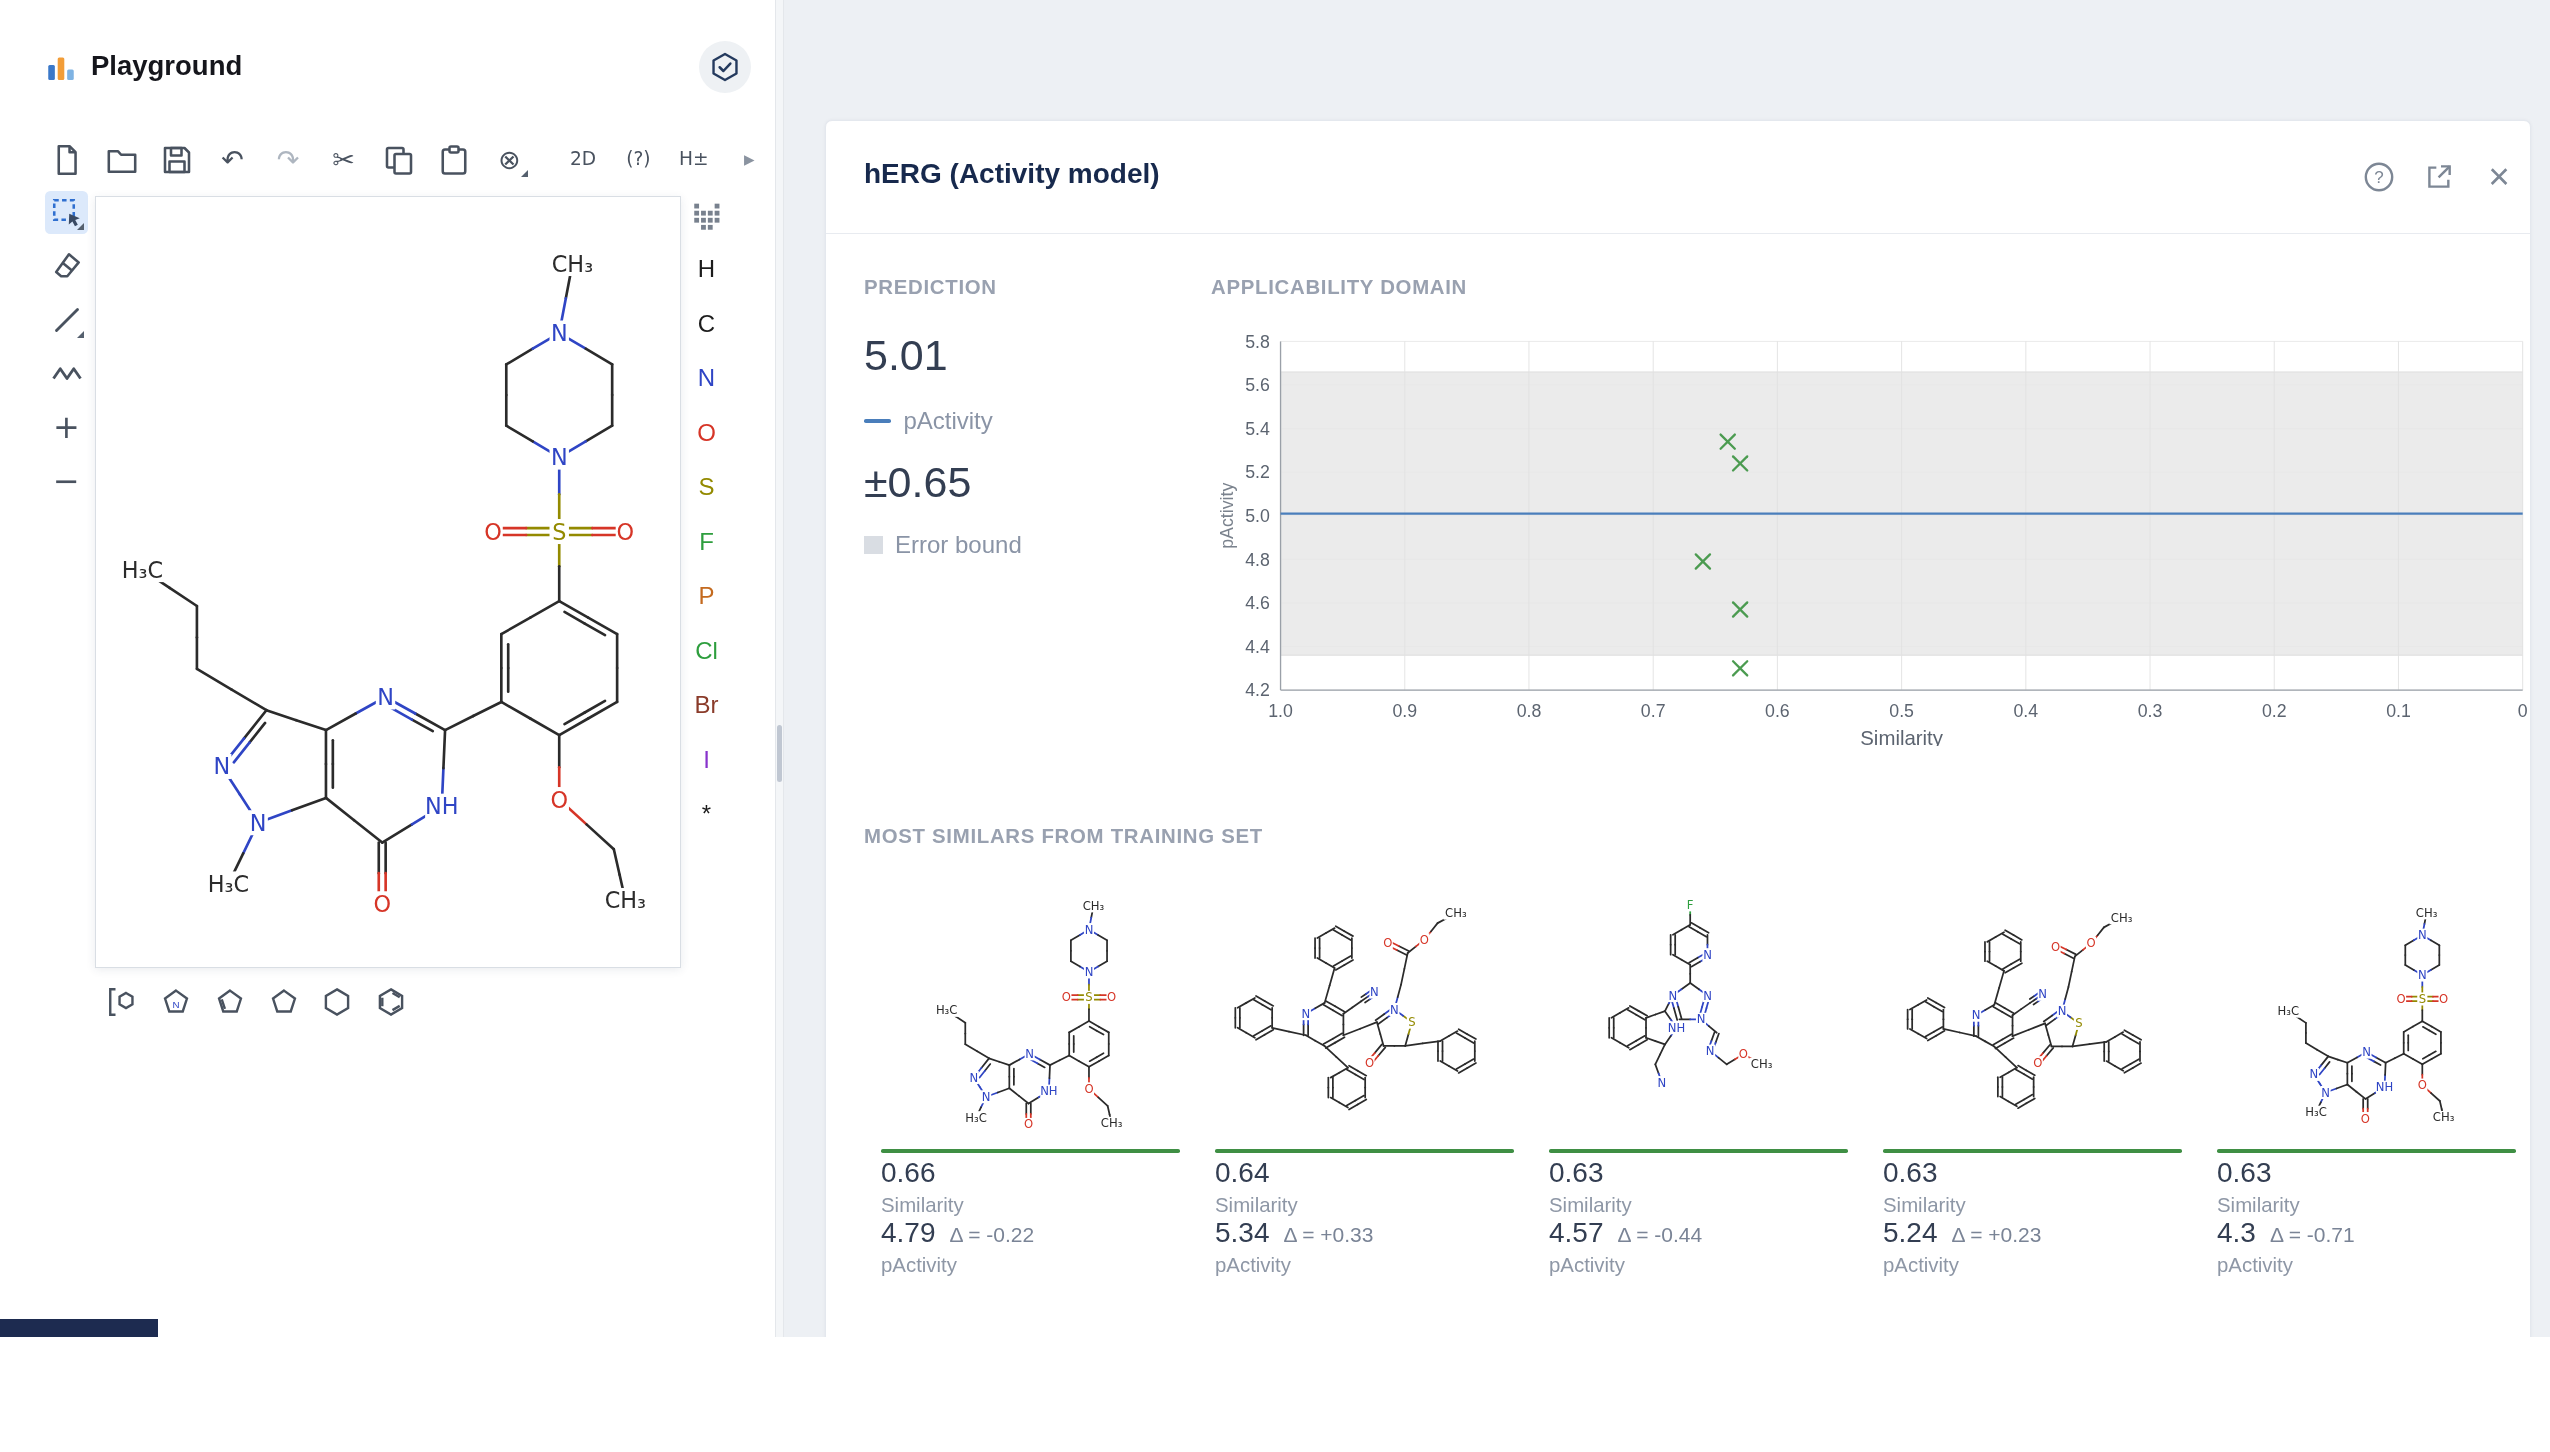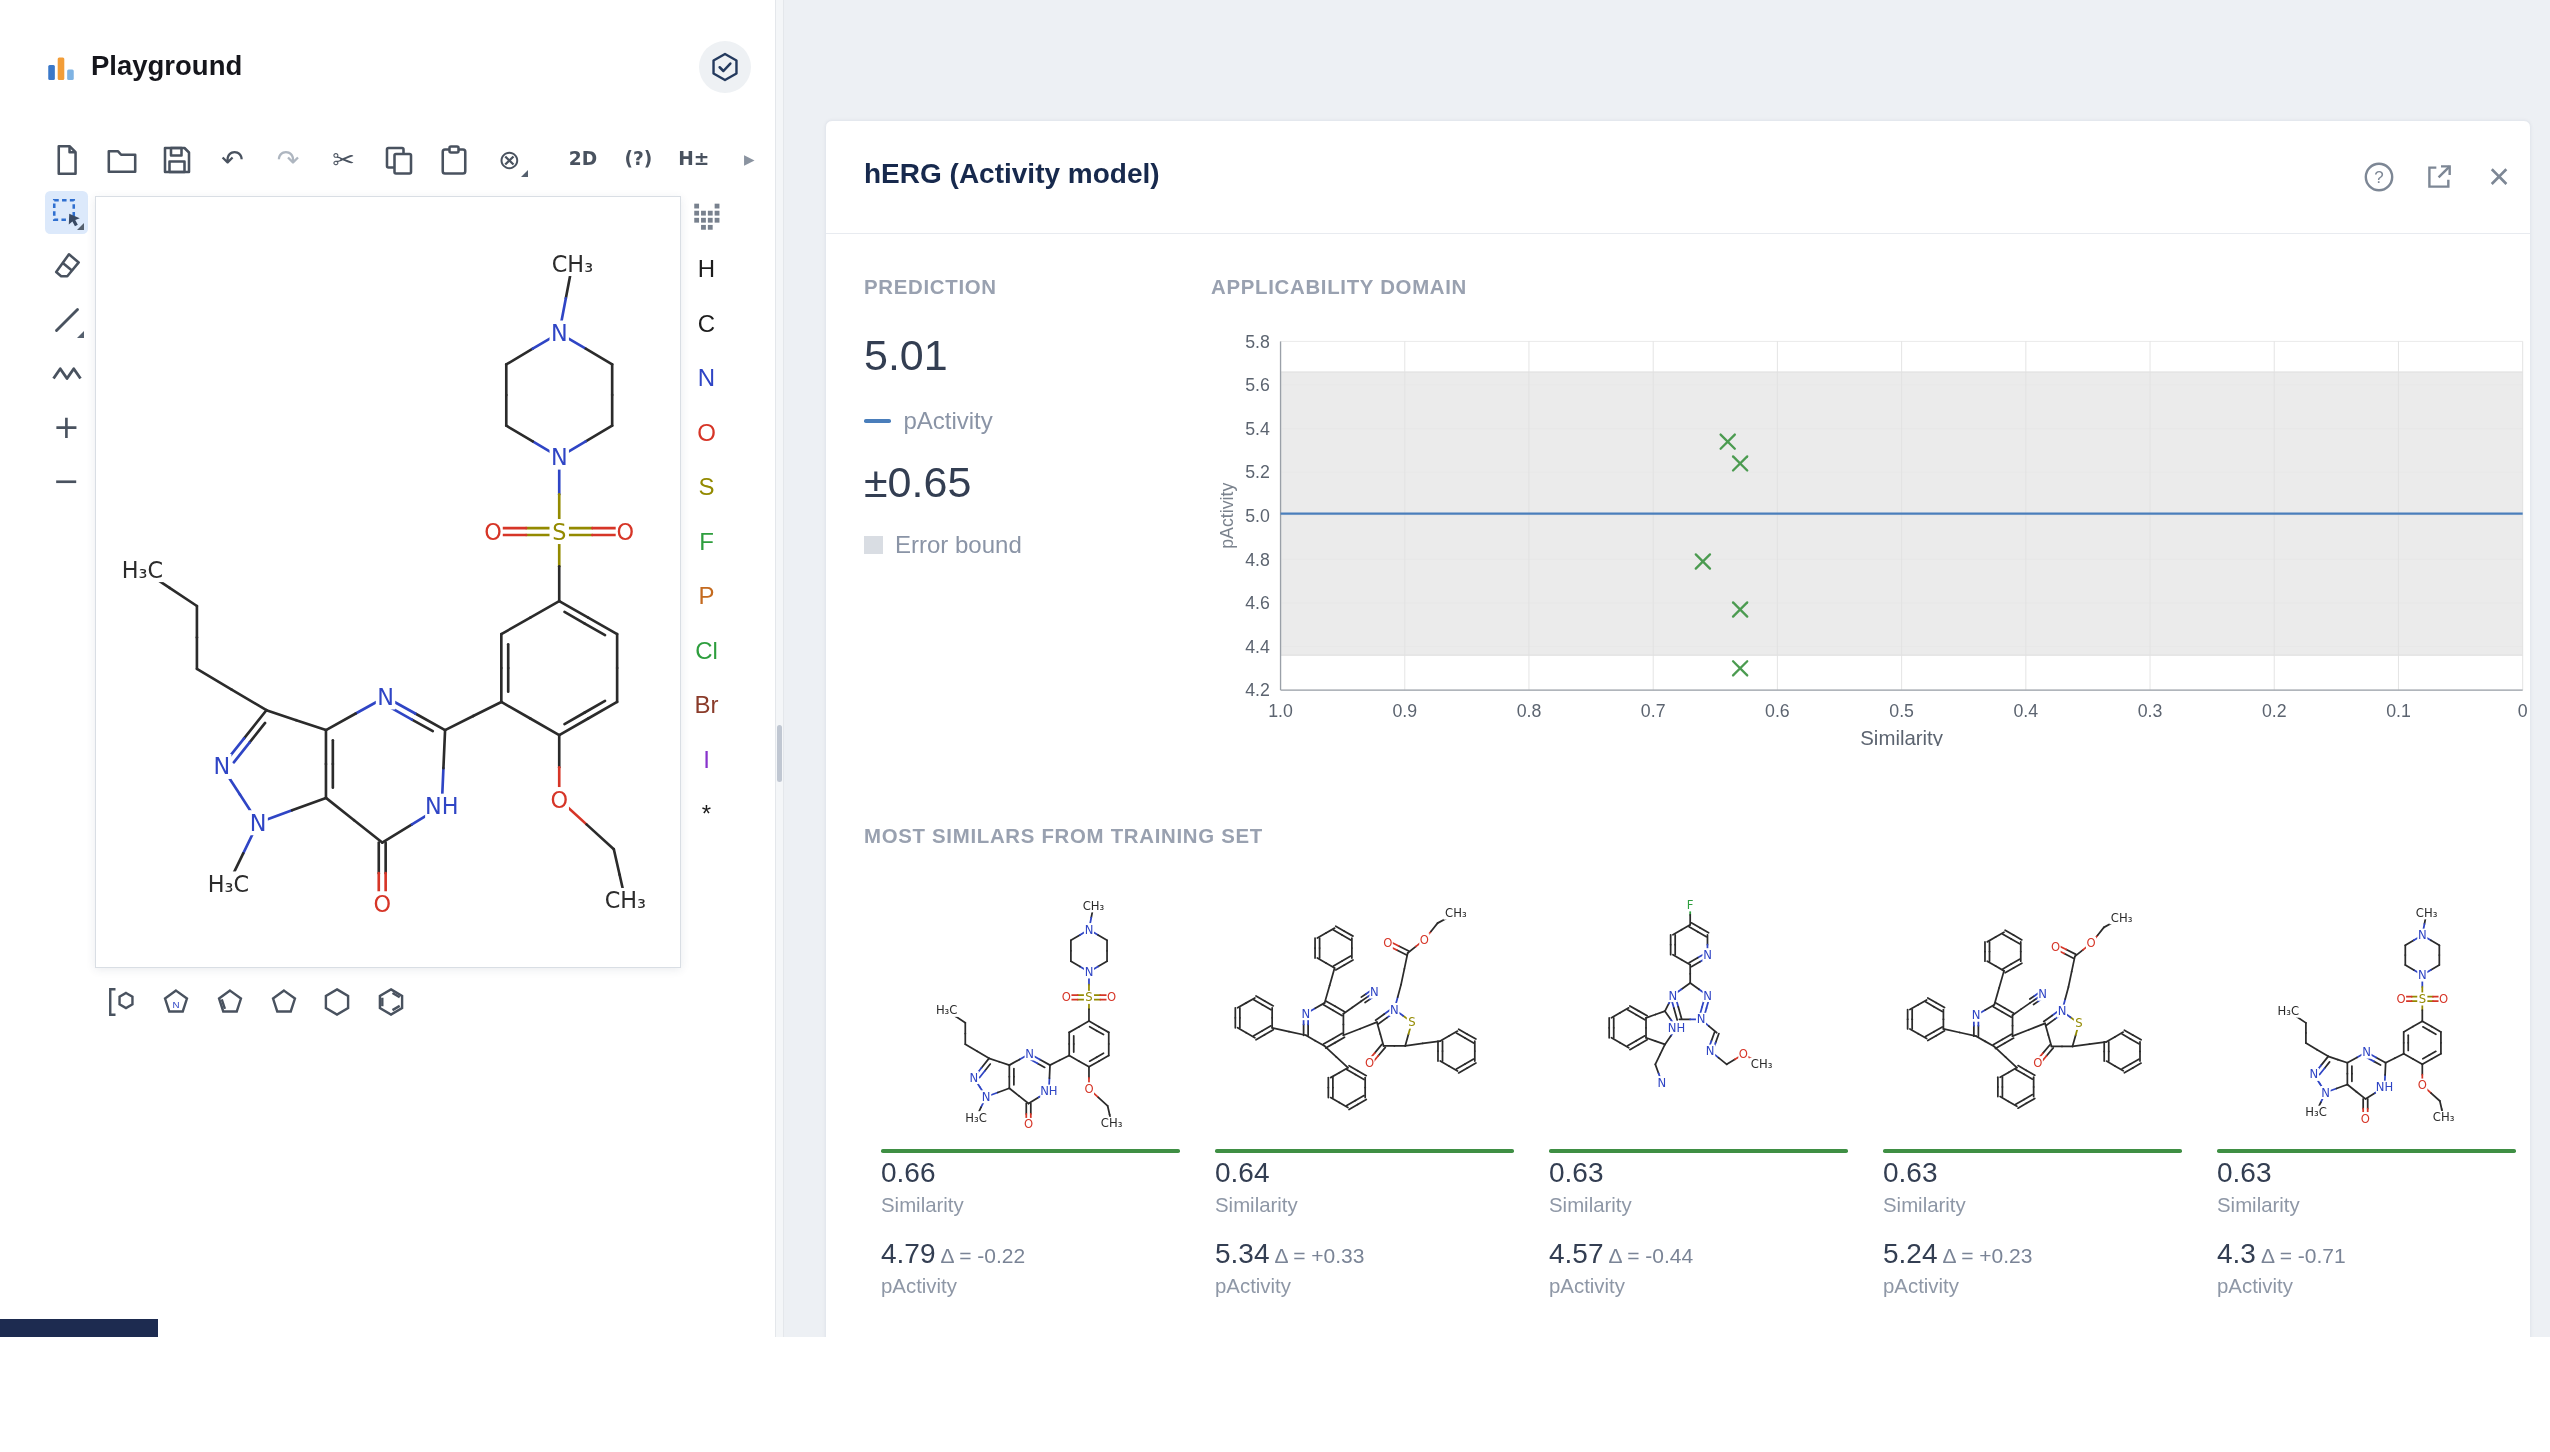--- a/index.html
+++ b/index.html
@@ -16,21 +16,21 @@
 #check-badge{position:absolute;left:699px;top:41px;width:52px;height:52px;border-radius:50%;background:#eef1f4;display:flex;align-items:center;justify-content:center}
 #top-toolbar{position:absolute;left:45px;top:138px;display:flex;gap:12.4px;align-items:center}
 #left-tools{position:absolute;left:45px;top:191px;display:flex;flex-direction:column;gap:10.7px}
 #canvas{position:absolute;left:95px;top:196px;width:586px;height:772px;background:#fff;border:0.9px solid #d9dee4;box-shadow:0 1.8px 9px rgba(40,60,90,.10)}
 #atom-col{position:absolute;left:685px;top:193px;display:flex;flex-direction:column;gap:11.5px;align-items:center}
 #templates{position:absolute;left:101px;top:980px;display:flex;gap:10.7px}
 .icon-btn{width:43px;height:43px;display:flex;align-items:center;justify-content:center;border-radius:5.3px;position:relative;color:#49525f}
 .icon-btn.spacer-left{margin-left:18px}
 .glyph{font-family:"DejaVu Sans","Liberation Sans",sans-serif;font-size:27px;color:#49525f;line-height:1}
 .g-redo{color:#aeb6c0}
-.g-small{font-size:18.6px;font-weight:700}
+.g-small{font-size:18.6px;font-weight:400}
 .g-more{font-size:21px;color:#8a93a0}
 .g-charge{font-size:32px}
 .tool-active{background:#dce9fb}
 .corner:after{content:"";position:absolute;right:3.6px;bottom:3.6px;width:0;height:0;border-left:7px solid transparent;border-bottom:7px solid #55606e}
 .atom-btn{width:43px;height:43px;font-size:24px;display:flex;align-items:center;justify-content:center;border-radius:5.3px}
 
 
 #divider{position:absolute;left:775px;top:0;width:9px;height:1453px;background:#f4f6f8;border-left:0.9px solid #e4e7eb;border-right:0.9px solid #e4e7eb}
 #divider .grip{position:absolute;left:0.9px;top:725px;width:5.3px;height:57px;border-radius:2.7px;background:#c0c7d2}
 
@@ -61,21 +61,21 @@
 .dash{width:27px;height:4.4px;border-radius:1.8px;background:#4a7ebb}
 .sq{width:18.6px;height:18.6px;background:#d9dde3}
 #chart{position:absolute;left:383px;top:208px}
 #similars-label{left:38px;top:704px}
 #similars-row{position:absolute;left:55px;top:777px;display:flex;gap:35px}
 .sim-card{width:299px}
 .sim-thumb{width:299px;height:233px}
 .sim-rule{height:3.6px;background:#3f8f44;border-radius:1.8px;margin-top:18px}
 .sim-val{margin-top:4px;font-size:28px;color:#333e52}
 .sim-lab{margin-top:5.3px;font-size:20.4px;color:#8e97a6}
-.pact-row{margin-top:21px;display:flex;align-items:baseline;gap:5px}
+.pact-row{display:flex;align-items:baseline;gap:14px}
 .pact-val{font-size:28px;color:#333e52}
 .pact-delta{font-size:21px;color:#7a8496}
 
 #corner-strip{position:absolute;left:0;bottom:0;width:158px;height:18px;background:#1d2b50}
 </style>
 </head>
 <body>
 
 <div id="app">
 

